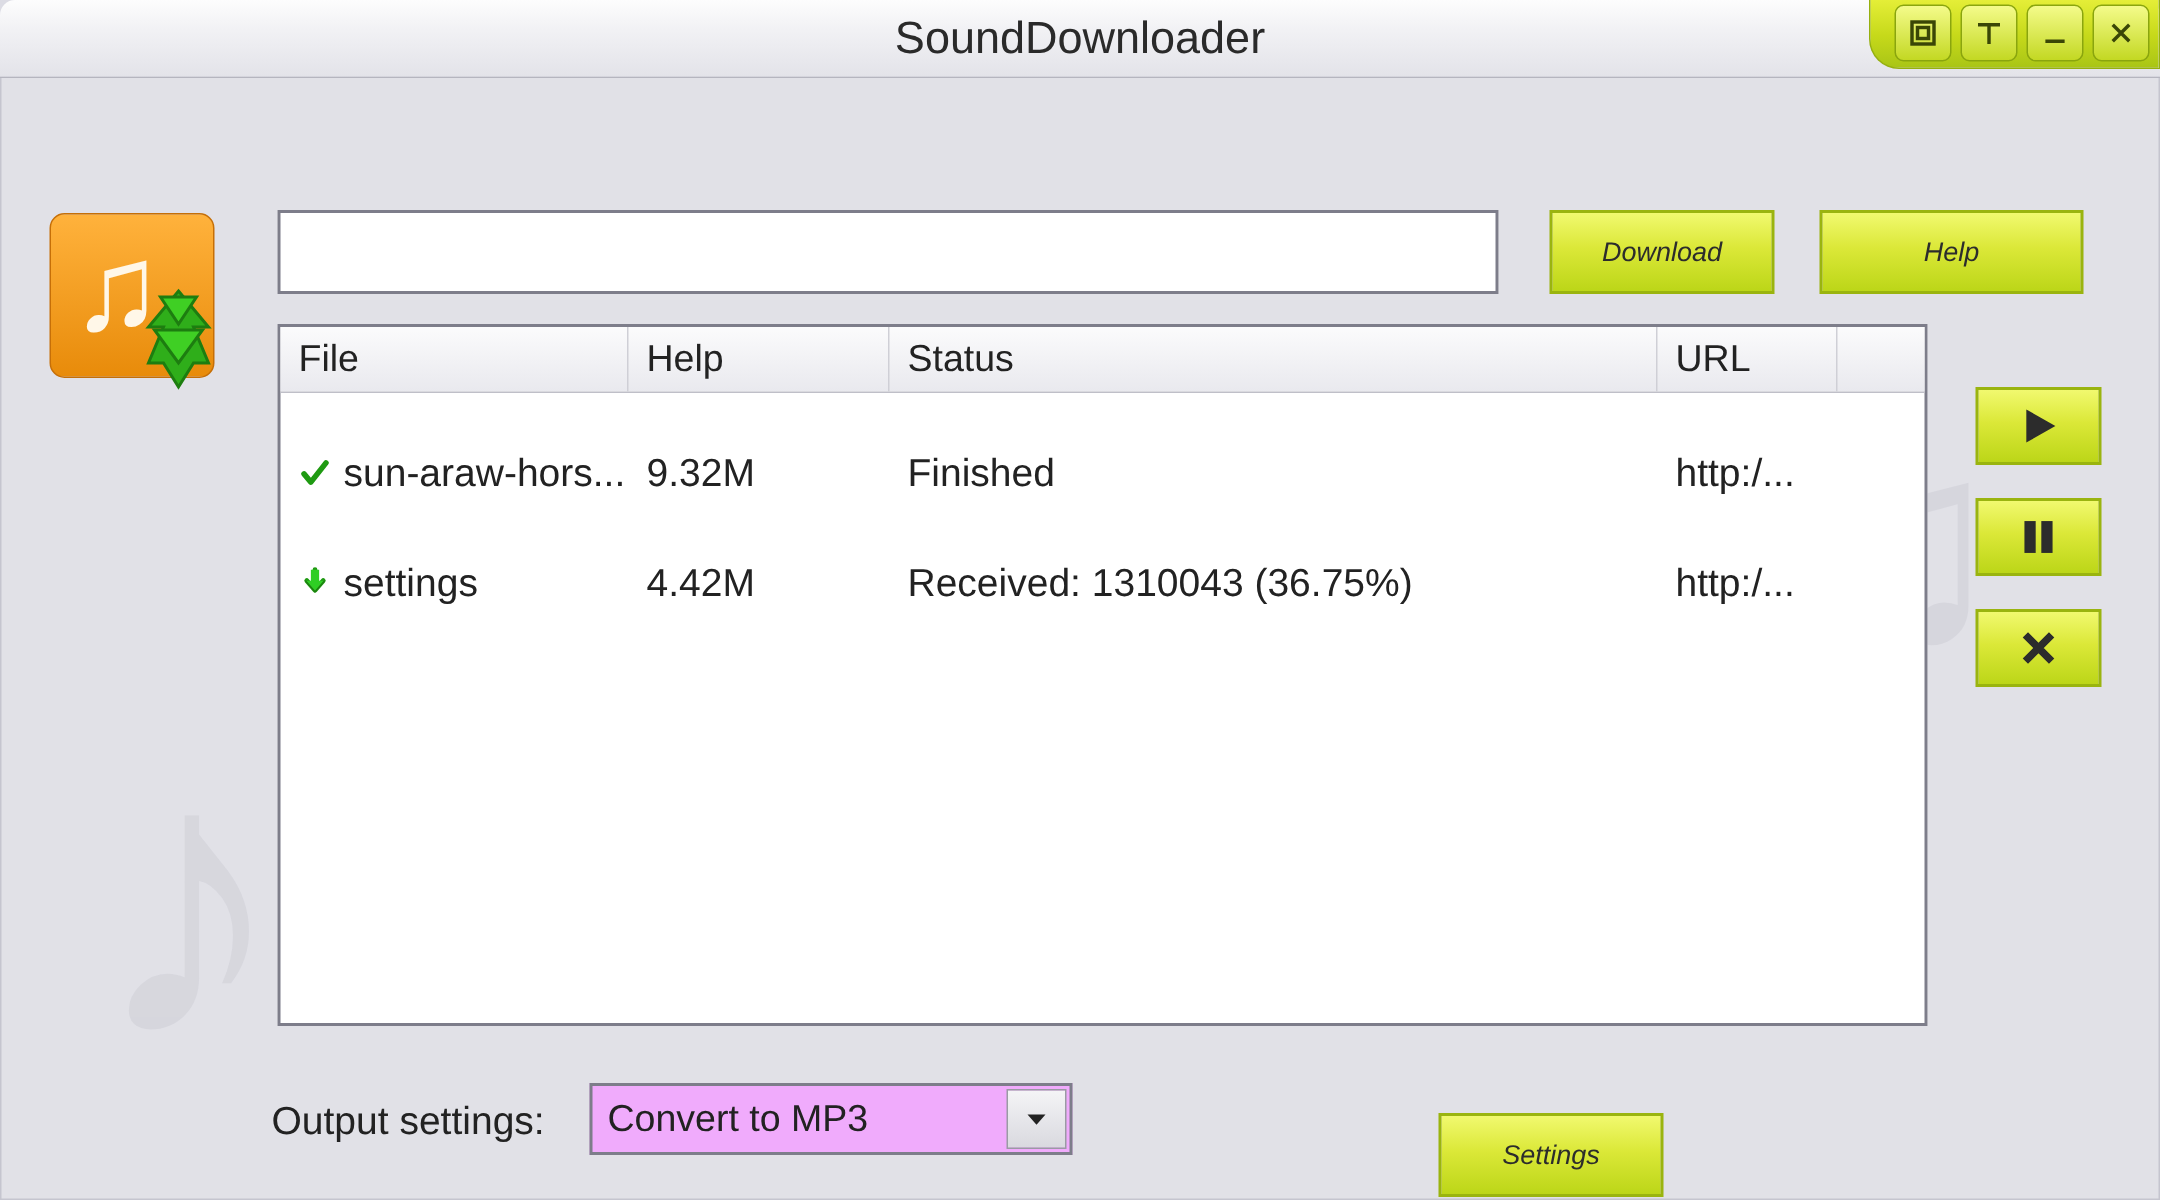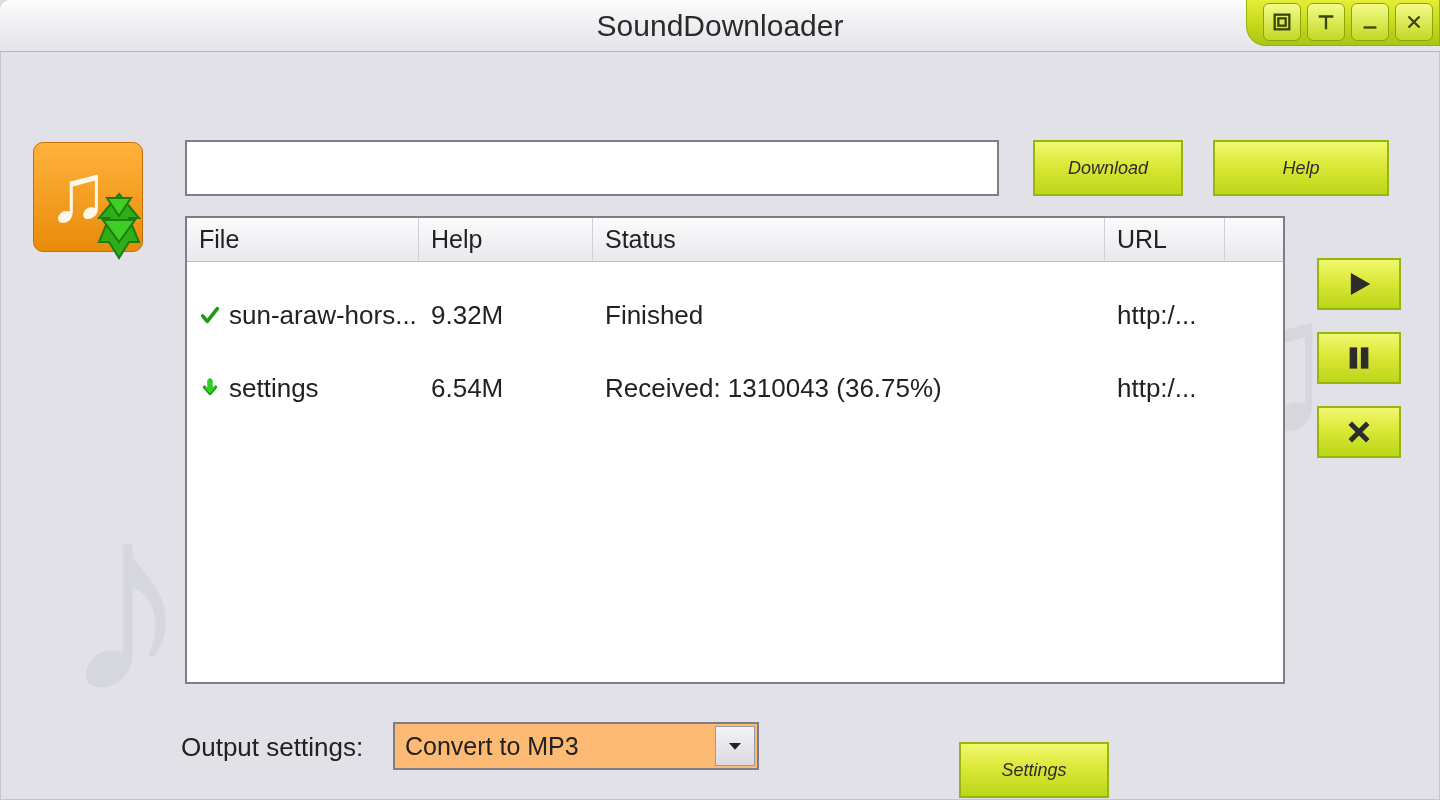--- a/index.html
+++ b/index.html
@@ -177,22 +177,22 @@
 
   
   .output-label {
     position: absolute;
     left: 180px; top: 680px;
     font-size: 26px;
   }
   .output-select {
     position: absolute;
     left: 392px; top: 670px;
-    width: 366px; height: 48px;
-    background: #fdba74;
+    width: 322px; height: 48px;
+    background: #f0abfc;
     border: 2px solid #7d7d8a;
     display: flex; align-items: center;
     padding-left: 10px;
     font-size: 25px;
     position: absolute;
   }
   .output-select .sel-btn {
     position: absolute; right: 2px; top: 2px; bottom: 2px;
     width: 40px;
     background: linear-gradient(to bottom,#f4f4f6,#d9d9df);
@@ -279,21 +279,21 @@
         <div class="td col-file">
           <span class="row-icon">
             <svg viewBox="0 0 24 24">
                 <path d="M12 3v12M6 11l6 7 6-7" fill="none" stroke="#1f9a12" stroke-width="3.5" stroke-linecap="round" stroke-linejoin="round"></path>
                 <path d="M12 3v12" stroke="#2fce24" stroke-width="6"></path>
                 <path d="M5 11l7 8 7-8" fill="#2fce24" stroke="#1d7d10" stroke-width="1"></path>
               </svg>
           </span>
           <span>settings</span>
         </div>
-        <div class="td col-size">6.54M</div>
+        <div class="td col-size">4.42M</div>
         <div class="td col-status">Received: 1310043 (36.75%)</div>
         <div class="td col-url">http:/...</div>
       </div>
     </div>
   </div>
 
   <div class="side-btn side-play">
     <svg viewBox="0 0 24 24">
         <path d="M6 4l14 8-14 8z"></path>
       </svg>

